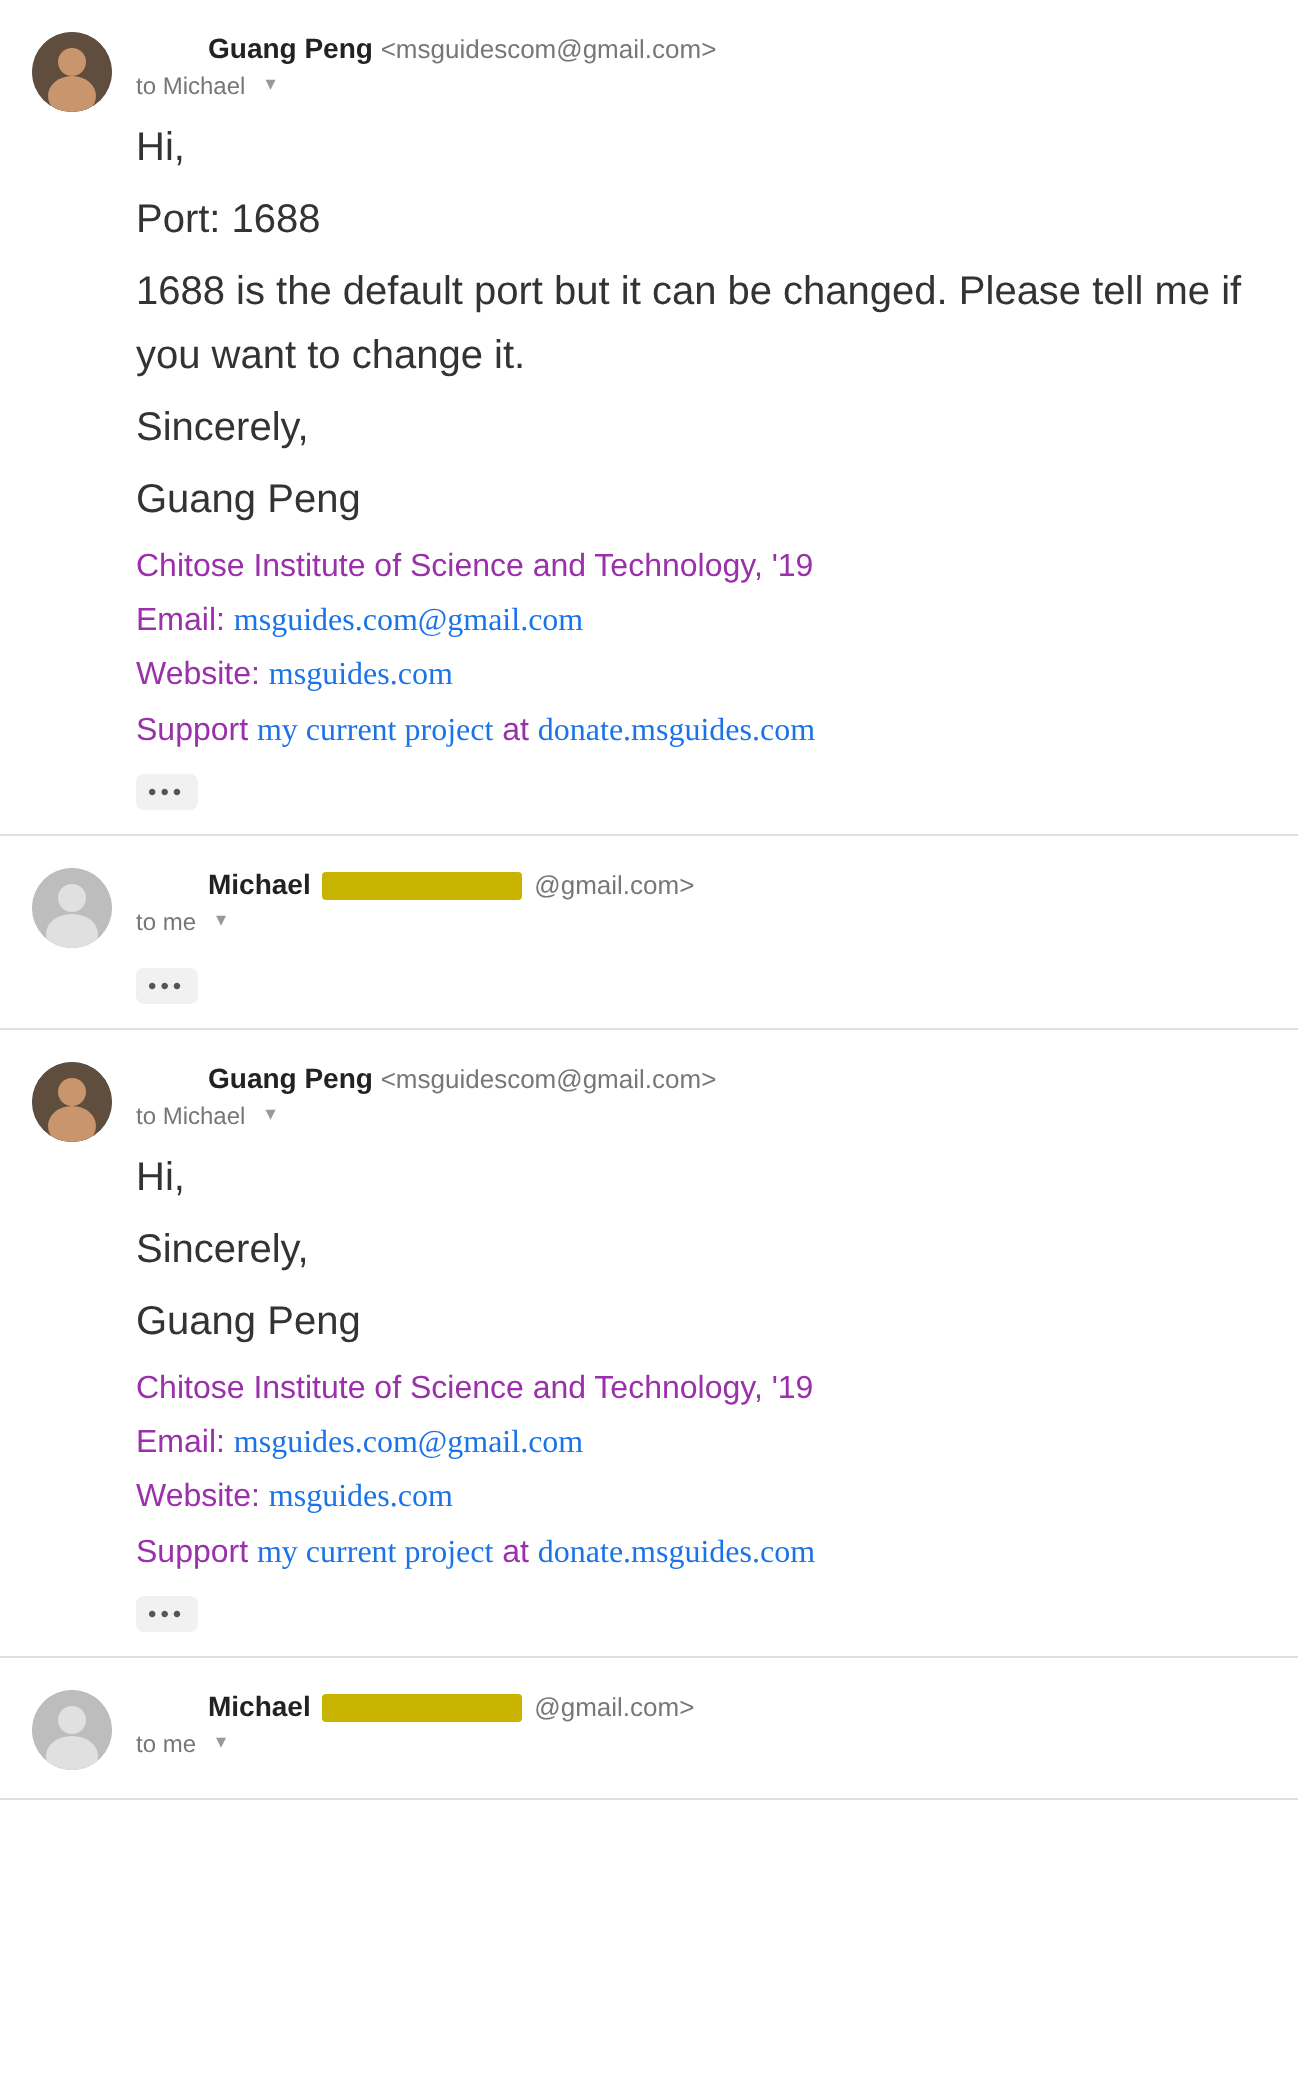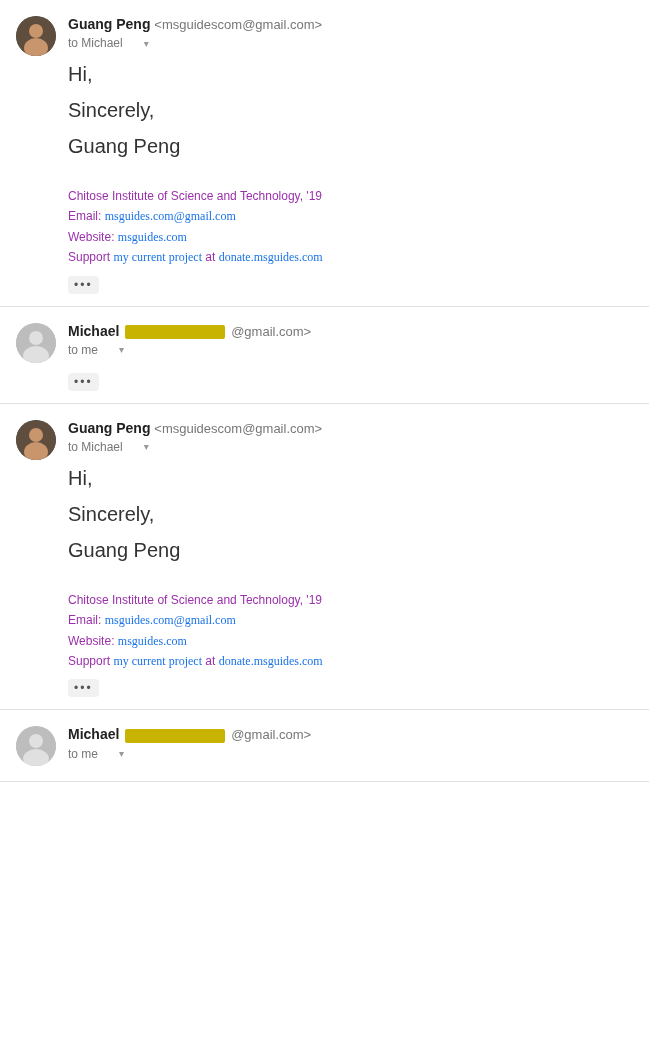--- a/index.html
+++ b/index.html
@@ -35,36 +35,37 @@
       background: #555;
     }
     .avatar-michael {
       background: #bdbdbd;
     }
     .email-content {
       flex: 1;
     }
     .email-header {
       margin-bottom: 4px;
+      margin-left: 36px;
     }
     .sender-name {
       font-weight: bold;
       color: #222;
       font-size: 14px;
     }
     .sender-email {
       color: #777;
       font-size: 13px;
     }
     .to-line {
       font-size: 12px;
       color: #777;
       display: flex;
-      align-items: center;
-      gap: 21px;
+      align-items: flex-start;
+      gap: 10px;
       margin-bottom: 8px;
       cursor: pointer;
     }
     .to-line .chevron {
       font-size: 10px;
       color: #999;
     }
     .email-body {
       font-size: 20px;
       color: #333;
@@ -75,23 +76,23 @@
     }
     .redacted {
       background: #c8b400;
       color: transparent;
       border-radius: 2px;
       display: inline-block;
       height: 14px;
       vertical-align: middle;
     }
     .signature {
-      margin-top: 24px;
+      margin-top: 4px;
       color: #9b30ab;
-      font-size: 12px;
+      font-size: 16px;
       line-height: 1.7;
     }
     .signature a, .body-link {
       color: #1a73e8;
       text-decoration: none;
       font-family: Liberation Serif, serif;
     }
     .ellipsis-btn {
       display: inline-flex;
       align-items: center;
@@ -125,20 +126,22 @@
       <div class="email-header">
         <span class="sender-name">Guang Peng</span>
         <span class="sender-email">&lt;msguidescom@gmail.com&gt;</span>
       </div>
       <div class="to-line">
         <span>to Michael</span>
         <span class="chevron">▾</span>
       </div>
       <div class="email-body">
         <p>Hi,</p>
+        <p>Port: 1688</p>
+        <p>1688 is the default port but it can be changed. Please tell me if you want to change it.</p>
         <p>Sincerely,</p>
         <p>Guang Peng</p>
       </div>
       <div class="signature">
         <p>Chitose Institute of Science and Technology, '19</p>
         <p>Email: <a href="#" class="body-link">msguides.com@gmail.com</a></p>
         <p>Website: <a href="#" class="body-link">msguides.com</a></p>
         <p>Support <a href="#" class="body-link">my current project</a> at <a href="#" class="body-link">donate.msguides.com</a></p>
       </div>
       <button class="ellipsis-btn">•••</button>

